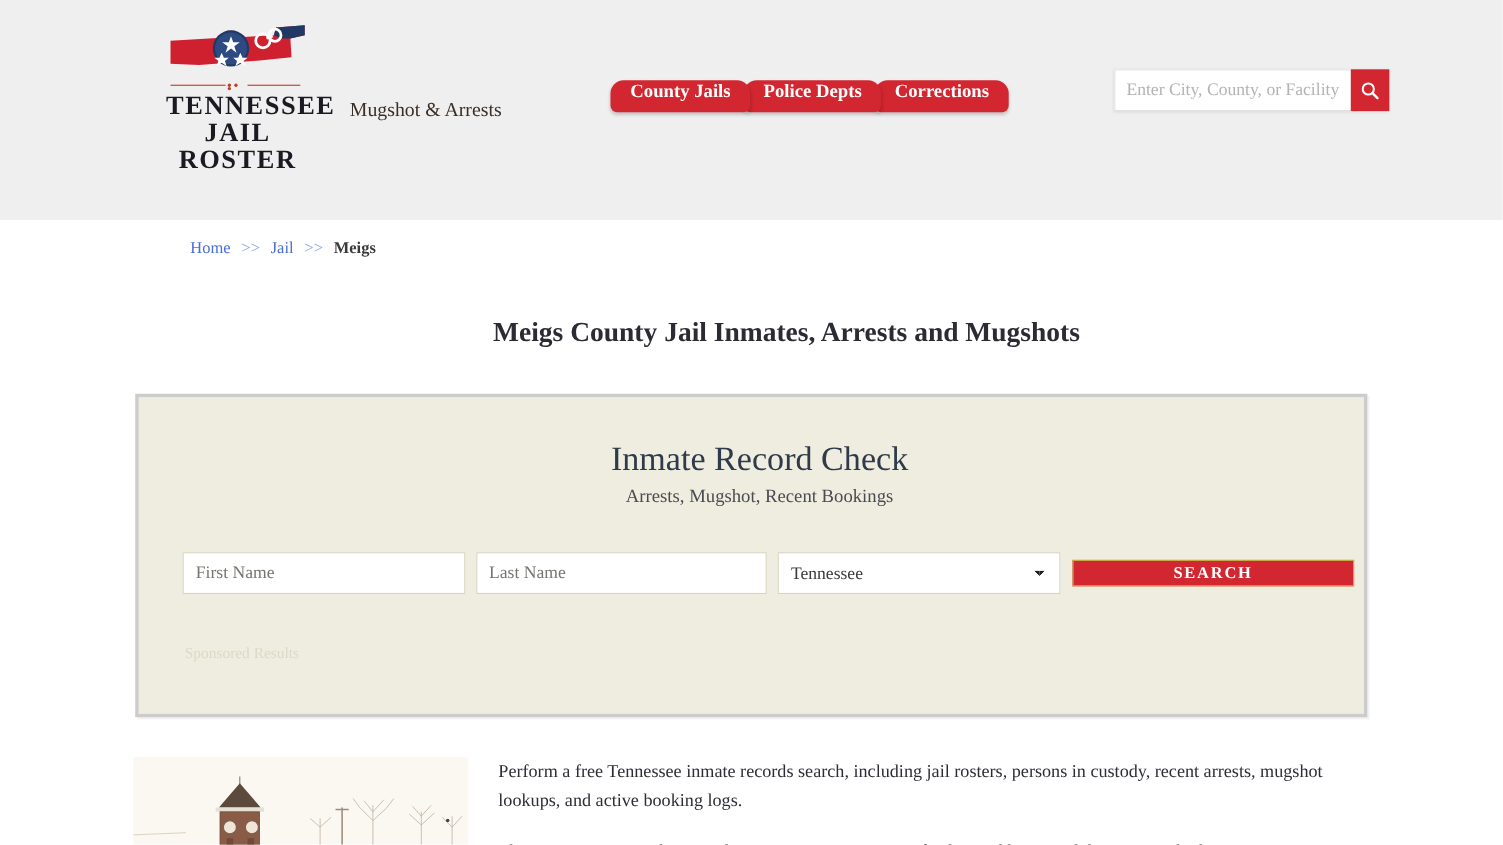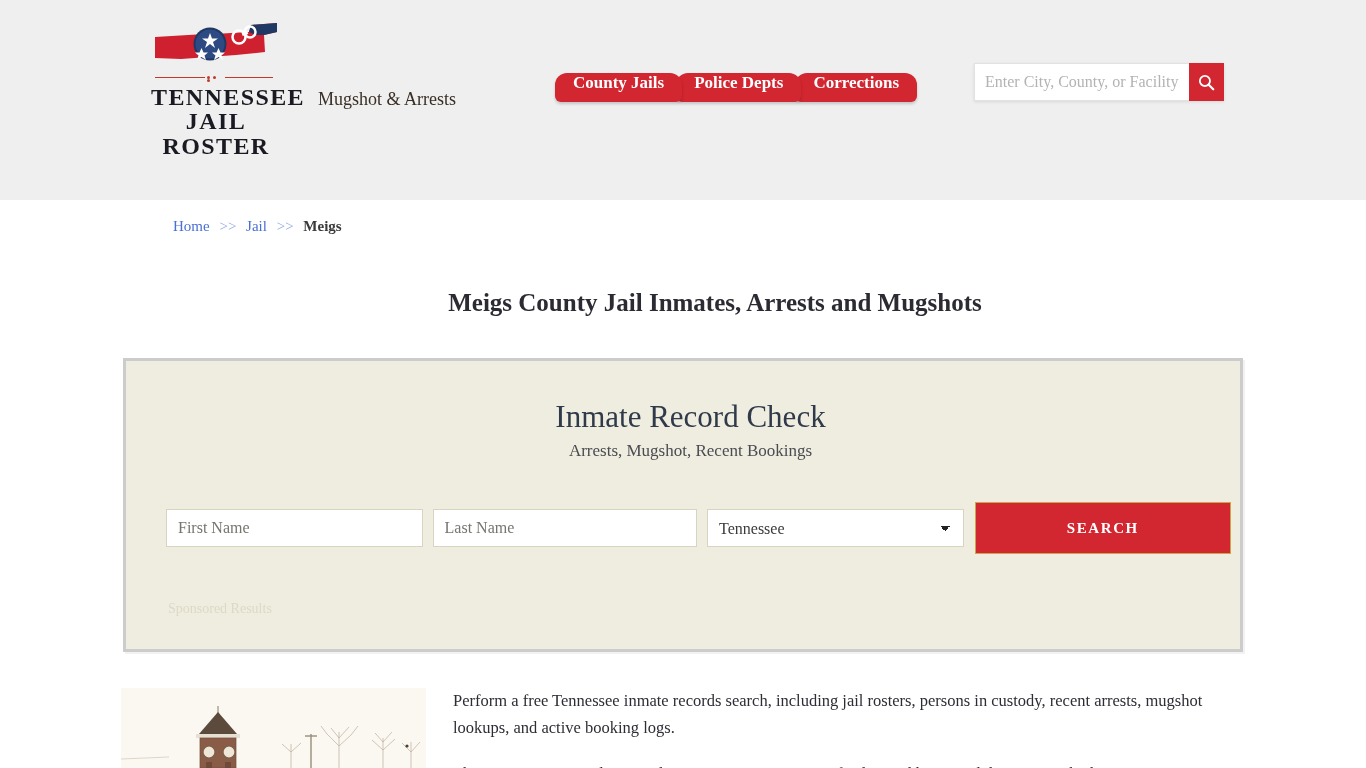--- a/index.html
+++ b/index.html
@@ -88,21 +88,21 @@
     box-shadow: 0 2px 3px rgba(0,0,0,0.18);
     margin-right: -6px;
     line-height: 1;
   }
   .nav-tab:nth-child(1) { z-index: 3; }
   .nav-tab:nth-child(2) { z-index: 2; }
   .nav-tab:nth-child(3) { z-index: 1; }
 
   
   .hsearch {
-    position: absolute; left: 851px; top: 63px;
+    position: absolute; left: 890px; top: 63px;
     width: 250px; height: 38px;
     display: flex;
     box-shadow: 0 1px 3px rgba(0,0,0,0.10);
   }
   .hsearch input {
     flex: 1 1 auto;
     border: 1px solid #e2e2e2;
     border-right: none;
     background: #ffffff;
     font-size: 16px;
@@ -184,21 +184,21 @@
       linear-gradient(135deg, #222 50%, transparent 50%);
     background-position:
       calc(100% - 18px) 16px,
       calc(100% - 13px) 16px;
     background-size: 5px 5px, 5px 5px;
     background-repeat: no-repeat;
     cursor: pointer;
   }
   .btn-search {
     margin-left: 11px;
-    width: 258px; height: 52px;
+    width: 258px; height: 24px;
     background: #d22630;
     border: 1px solid #c9a84a;
     color: #ffffff;
     font-size: 15px;
     font-weight: bold;
     letter-spacing: 1.6px;
     font-family: "Liberation Serif", serif;
     cursor: pointer;
   }
   .sponsored {

